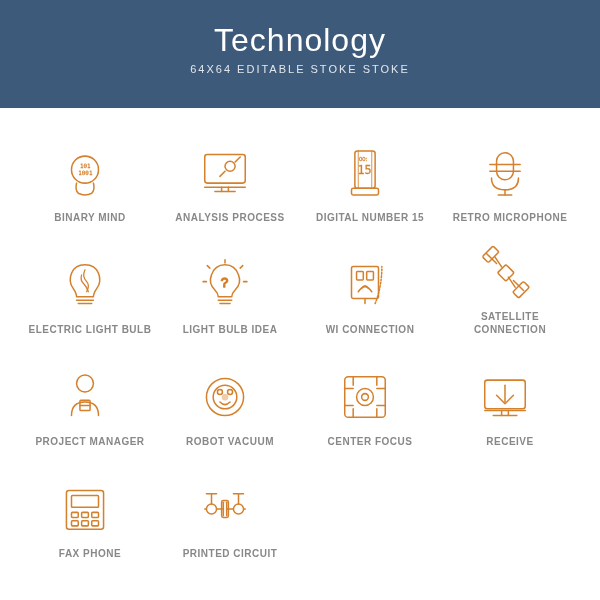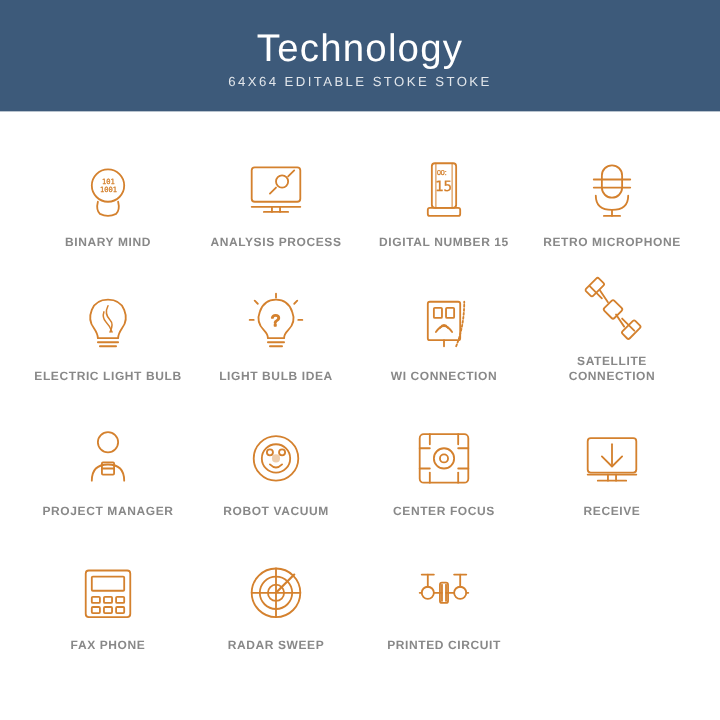--- a/index.html
+++ b/index.html
@@ -7,21 +7,21 @@
       width: 600px;
       height: 600px;
       font-family: Arial, sans-serif;
       background: #fff;
       overflow: hidden;
     }
     .header {
       background: #3d5a7a;
       color: white;
       text-align: center;
-      padding: 22px 0 18px;
+      padding: 22px 0 33px;
     }
     .header-title {
       font-size: 32px;
       font-weight: 300;
       letter-spacing: 1px;
     }
     .header-subtitle {
       font-size: 11px;
       letter-spacing: 2px;
       margin-top: 4px;
@@ -40,21 +40,20 @@
       flex-direction: column;
       align-items: center;
       justify-content: flex-end;
       padding: 10px 4px 6px;
     }
     .icon-svg {
       width: 64px;
       height: 64px;
       display: flex;
       align-items: center;
-      justify-content: center;
     }
     .icon-label {
       font-size: 10px;
       text-align: center;
       color: #888;
       letter-spacing: 0.5px;
       margin-top: 6px;
       text-transform: uppercase;
       line-height: 1.3;
       font-weight: bold;
@@ -263,33 +262,20 @@
         <rect x="28" y="36" width="8" height="6" rx="1"></rect>
         <rect x="40" y="36" width="8" height="6" rx="1"></rect>
         <rect x="16" y="46" width="8" height="6" rx="1"></rect>
         <rect x="28" y="46" width="8" height="6" rx="1"></rect>
         <rect x="40" y="46" width="8" height="6" rx="1"></rect>
       </svg>
     </div>
     <div class="icon-label">FAX PHONE</div>
   </div>
 
-  <div class="icon-item">
-    <div class="icon-svg">
-      <svg viewBox="0 0 64 64" width="54" height="54">
-        <circle cx="32" cy="32" r="24"></circle>
-        <circle cx="32" cy="32" r="16"></circle>
-        <circle cx="32" cy="32" r="8"></circle>
-        <line x1="32" y1="8" x2="32" y2="56"></line>
-        <line x1="8" y1="32" x2="56" y2="32"></line>
-        <line x1="32" y1="32" x2="50" y2="14" stroke-width="2.2"></line>
-      </svg>
-    </div>
-    <div class="icon-label">RADAR SWEEP</div>
-  </div>
 
   <div class="icon-item">
     <div class="icon-svg">
       <svg viewBox="0 0 64 64" width="54" height="54">
         <circle cx="16" cy="32" r="6"></circle>
         <circle cx="48" cy="32" r="6"></circle>
         <line x1="22" y1="32" x2="30" y2="32"></line>
         <line x1="34" y1="32" x2="42" y2="32"></line>
         <line x1="30" y1="24" x2="30" y2="40"></line>
         <line x1="34" y1="24" x2="34" y2="40"></line>

